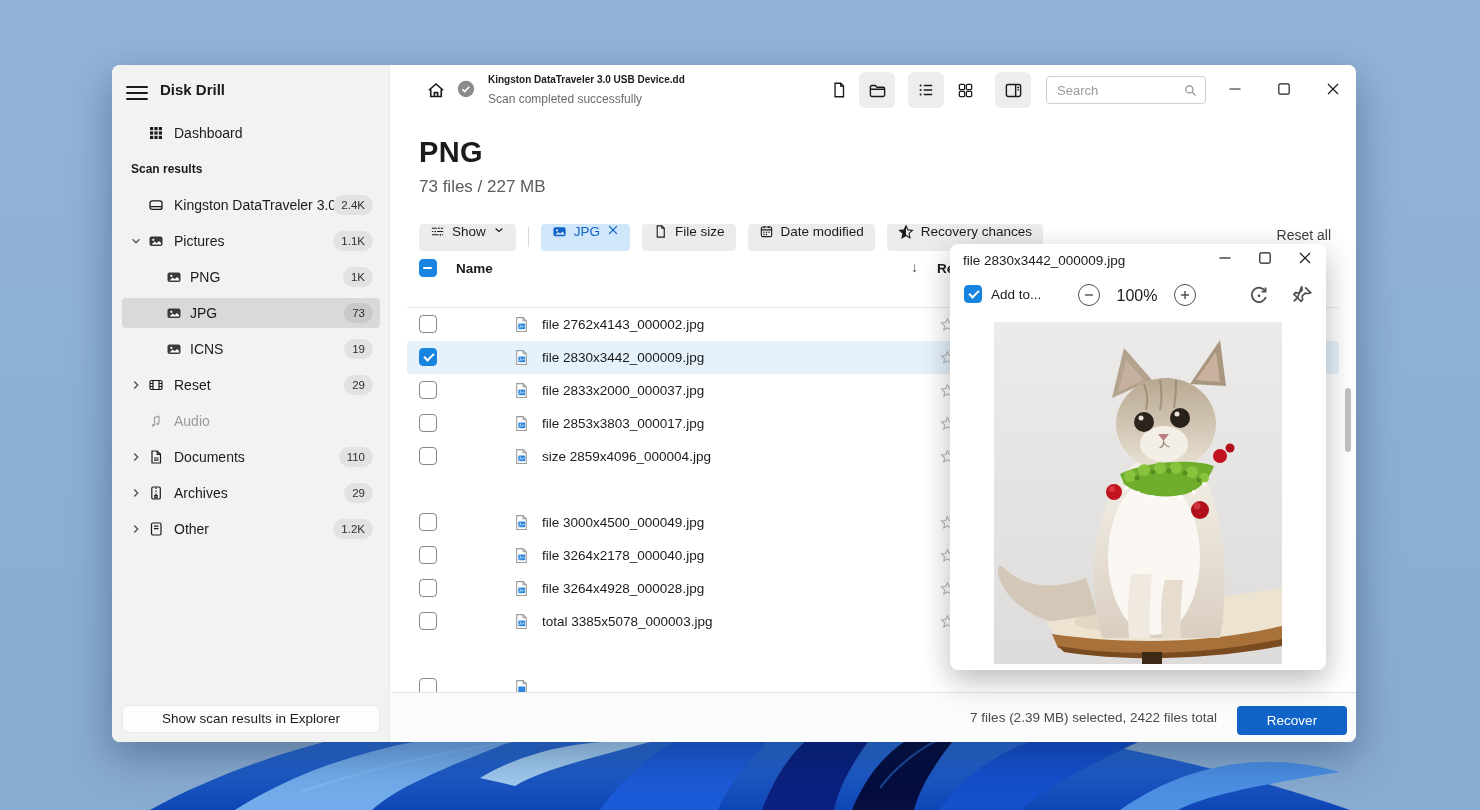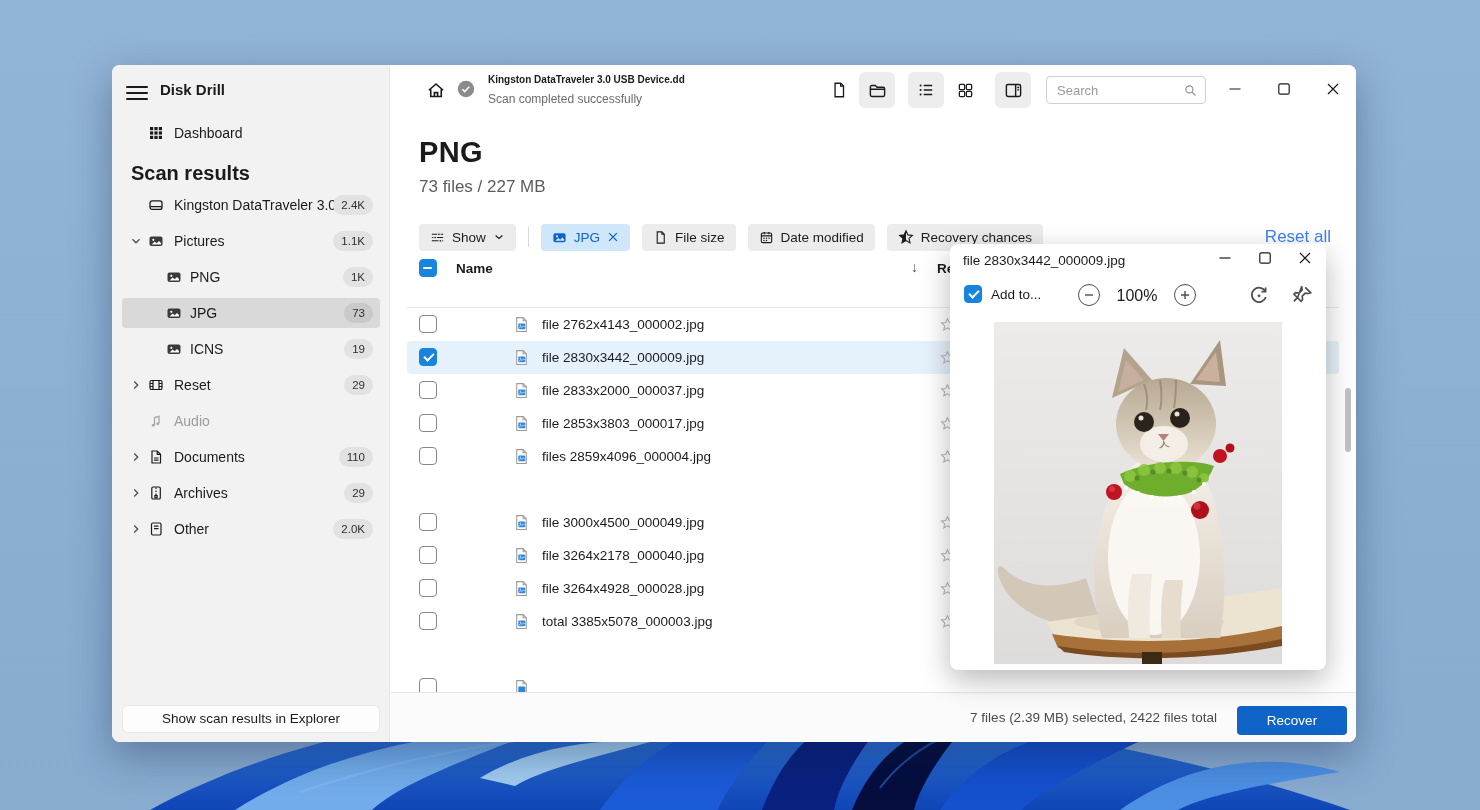--- a/index.html
+++ b/index.html
@@ -13,21 +13,21 @@
 
   
   #app { position:absolute; left:112px; top:65px; width:1244px; height:677px;
     border-radius:8px; background:#fff; box-shadow:0 14px 40px rgba(10,25,60,.35); overflow:hidden; }
 
   
   #sidebar { position:absolute; left:0; top:0; width:278px; height:677px; background:#f2f2f2; border-right:1px solid #e7e7e7; }
   .hamburger { position:absolute; left:14px; top:17px; width:22px; height:18px; cursor:pointer; }
   .hamburger span { display:block; height:2px; background:#1b1b1b; border-radius:1px; margin-top:4px; }
   .sb-title { position:absolute; left:48px; top:16px; font-size:15px; font-weight:bold; }
-  .sb-section { position:absolute; left:19px; top:97px; font-size:20px; font-weight:bold;text-align:right; }
+  .sb-section { position:absolute; left:19px; top:97px; font-size:12px; font-weight:bold;text-align:right; }
   .tree-row { position:absolute; left:10px; width:258px; height:30px; border-radius:4px; cursor:pointer; }
   .tree-row.selected { background:#d9d9d9; }
   .tree-row .chev { position:absolute; left:7px; top:8px; width:14px; height:14px; color:#4f4f4f; }
   .tree-row .ticon { position:absolute; left:26px; top:7px; width:16px; height:16px; }
   .tree-row .ticon.nested { left:44px; }
   .tree-row .tlabel { position:absolute; left:52px; top:7px; font-size:14px; white-space:nowrap; }
   .tree-row .tlabel.nested { left:68px; }
   .tree-row .badge { position:absolute; right:7px; top:5px; height:20px; line-height:20px; padding:0 8px;
     border-radius:10px; background:#e2e2e2; font-size:11.5px; color:#2f2f2f; }
   .tree-row.selected .badge { background:#c9c9c9; }
@@ -49,25 +49,25 @@
   #search input { position:absolute; left:10px; top:0; width:120px; height:26px; border:0; outline:0;
     font-size:13px; font-family:inherit; color:#1b1b1b; background:transparent; }
   #search input::placeholder { color:#9a9a9a; }
   #search .mag { position:absolute; right:7px; top:6px; }
   .winctl { position:absolute; top:14px; width:22px; height:20px; display:flex; align-items:center; justify-content:center; cursor:pointer; }
 
   
   #heading { position:absolute; left:28px; top:71px; font-size:29px; font-weight:bold; letter-spacing:.3px; }
   #summary { position:absolute; left:28px; top:112px; font-size:17px; color:#5c5c5c; }
   #filterbar { position:absolute; left:28px; top:158px; height:28px; display:flex; align-items:center; gap:12px; }
-  .chip { height:27px; border-radius:4px; background:#ececec; display:flex; align-items:center; gap:7px;
+  .chip { height:27px; border-radius:4px; background:#ececec; display:flex; gap:7px;
     padding:0 11px; font-size:13.5px; cursor:pointer; white-space:nowrap; }
   .chip.blue { background:#cfe6fb; color:#1064c8; }
   .vdiv { width:1px; height:20px; background:#d9d9d9; }
-  #reset-all { position:absolute; right:25px; top:162px; font-size:17px; color:#3b82f6; cursor:pointer; }
+  #reset-all { position:absolute; right:25px; top:162px; font-size:14px; color:#404040; cursor:pointer; }
 
   
   #thead { position:absolute; left:16px; top:188px; width:932px; height:32px; }
   .cb { width:18px; height:18px; border:1.5px solid #878787; border-radius:4px; background:#fff; position:relative; cursor:pointer; }
   .cb.blue { background:#1784e0; border-color:#1784e0; }
   .cb.indet::after { content:""; position:absolute; left:3px; top:7px; width:9px; height:2px; background:#fff; border-radius:1px; }
   .cb.checked::after { content:""; position:absolute; left:3.5px; top:4px; width:8px; height:4px;
     border-left:2px solid #fff; border-bottom:2px solid #fff; transform:rotate(-45deg); }
   #thead .cb { position:absolute; left:12px; top:6px; }
   #thead .thname { position:absolute; left:49px; top:8px; font-size:13.5px; font-weight:bold; }
@@ -257,21 +257,21 @@
 
     <div class="tree-row" style="top:449px">
       <svg class="icon chev" viewBox="0 0 16 16" fill="none" stroke="currentColor" stroke-width="1.5">
           <path d="M6 4 l4 4 -4 4"></path>
         </svg>
       <svg class="icon ticon" viewBox="0 0 16 16" fill="none" stroke="#1b1b1b" stroke-width="1.2">
         <rect x="3.5" y="2" width="9.5" height="12" rx="1.4"></rect>
           <path d="M6 5.2 h4.5 M6 7.6 h4.5"></path>
       </svg>
       <span class="tlabel">Other</span>
-      <span class="badge">2.0K</span>
+      <span class="badge">1.2K</span>
     </div>
 
     <div id="sb-footer-btn">Show scan results in Explorer</div>
   </div>
 
   <div id="main">
 
     <div class="tb-iconbtn" style="left:27px">
       <svg class="icon" width="20" height="20" viewBox="0 0 16 16" fill="none" stroke="#1b1b1b" stroke-width="1.3">
         <path d="M2.3 8.2 L8 3.2 l5.7 5 M3.8 7.5 V13.2 h8.4 V7.5"></path>
@@ -503,21 +503,21 @@
         <span class="cb"></span>
         <span class="fic">
             <svg class="icon" width="17" height="17" viewBox="0 0 16 16">
               <path d="M3.5 1.5 h6 l3 3 v10 h-9 z" fill="#fff" stroke="#9a9a9a" stroke-width="1"></path>
               <path d="M9.5 1.5 v3 h3" fill="none" stroke="#9a9a9a" stroke-width="1"></path>
               <rect x="5" y="7" width="6.5" height="5.5" rx="1" fill="#2f86dc"></rect>
               <path d="M5.8 11.6 l1.6-1.9 1 1.1 1.5-1.6 1.2 1.4" stroke="#bfe0fa" stroke-width="0.9" fill="none"></path>
               <circle cx="6.9" cy="8.6" r="0.7" fill="#bfe0fa"></circle>
             </svg>
           </span>
-        <span class="fname">files 2859x4096_000004.jpg</span>
+        <span class="fname">size 2859x4096_000004.jpg</span>
         <span class="rstar">
             <svg class="icon" width="15" height="15" viewBox="0 0 16 16">
               <path d="M8 1.8 L9.9 5.9 L14.4 6.4 L11 9.4 L12 13.9 L8 11.5 L4 13.9 L5 9.4 L1.6 6.4 L6.1 5.9 Z" fill="none" stroke="#b5b5b5" stroke-width="1.1"></path>
             </svg>
           </span>
       </div>
       <div class="file-row" style="top:198px">
         <span class="cb"></span>
         <span class="fic">
             <svg class="icon" width="17" height="17" viewBox="0 0 16 16">

